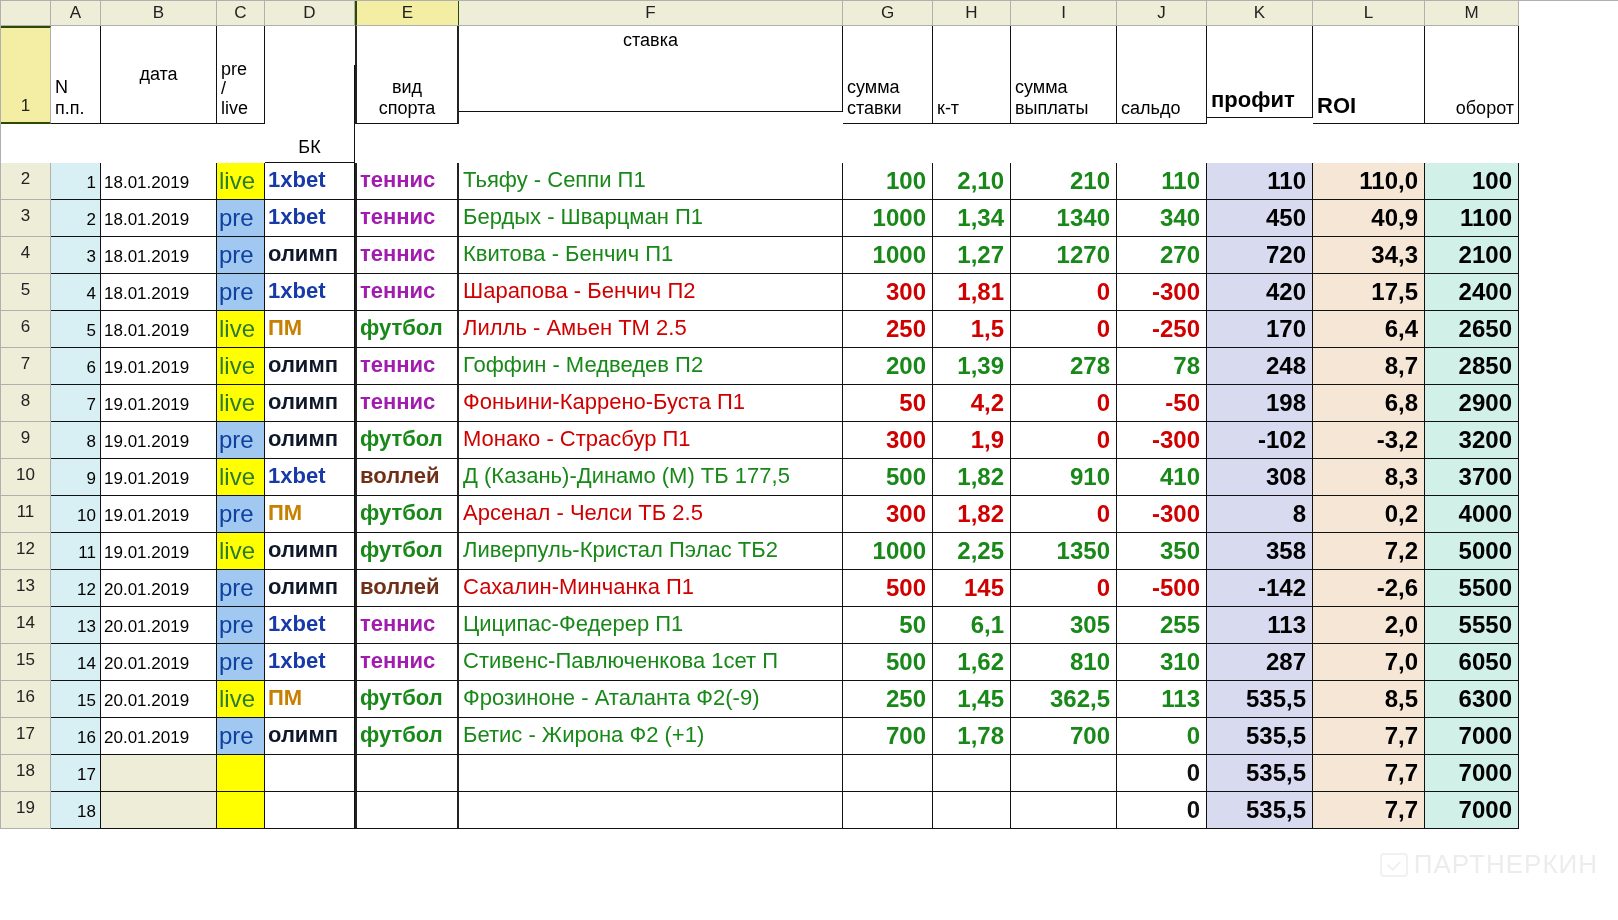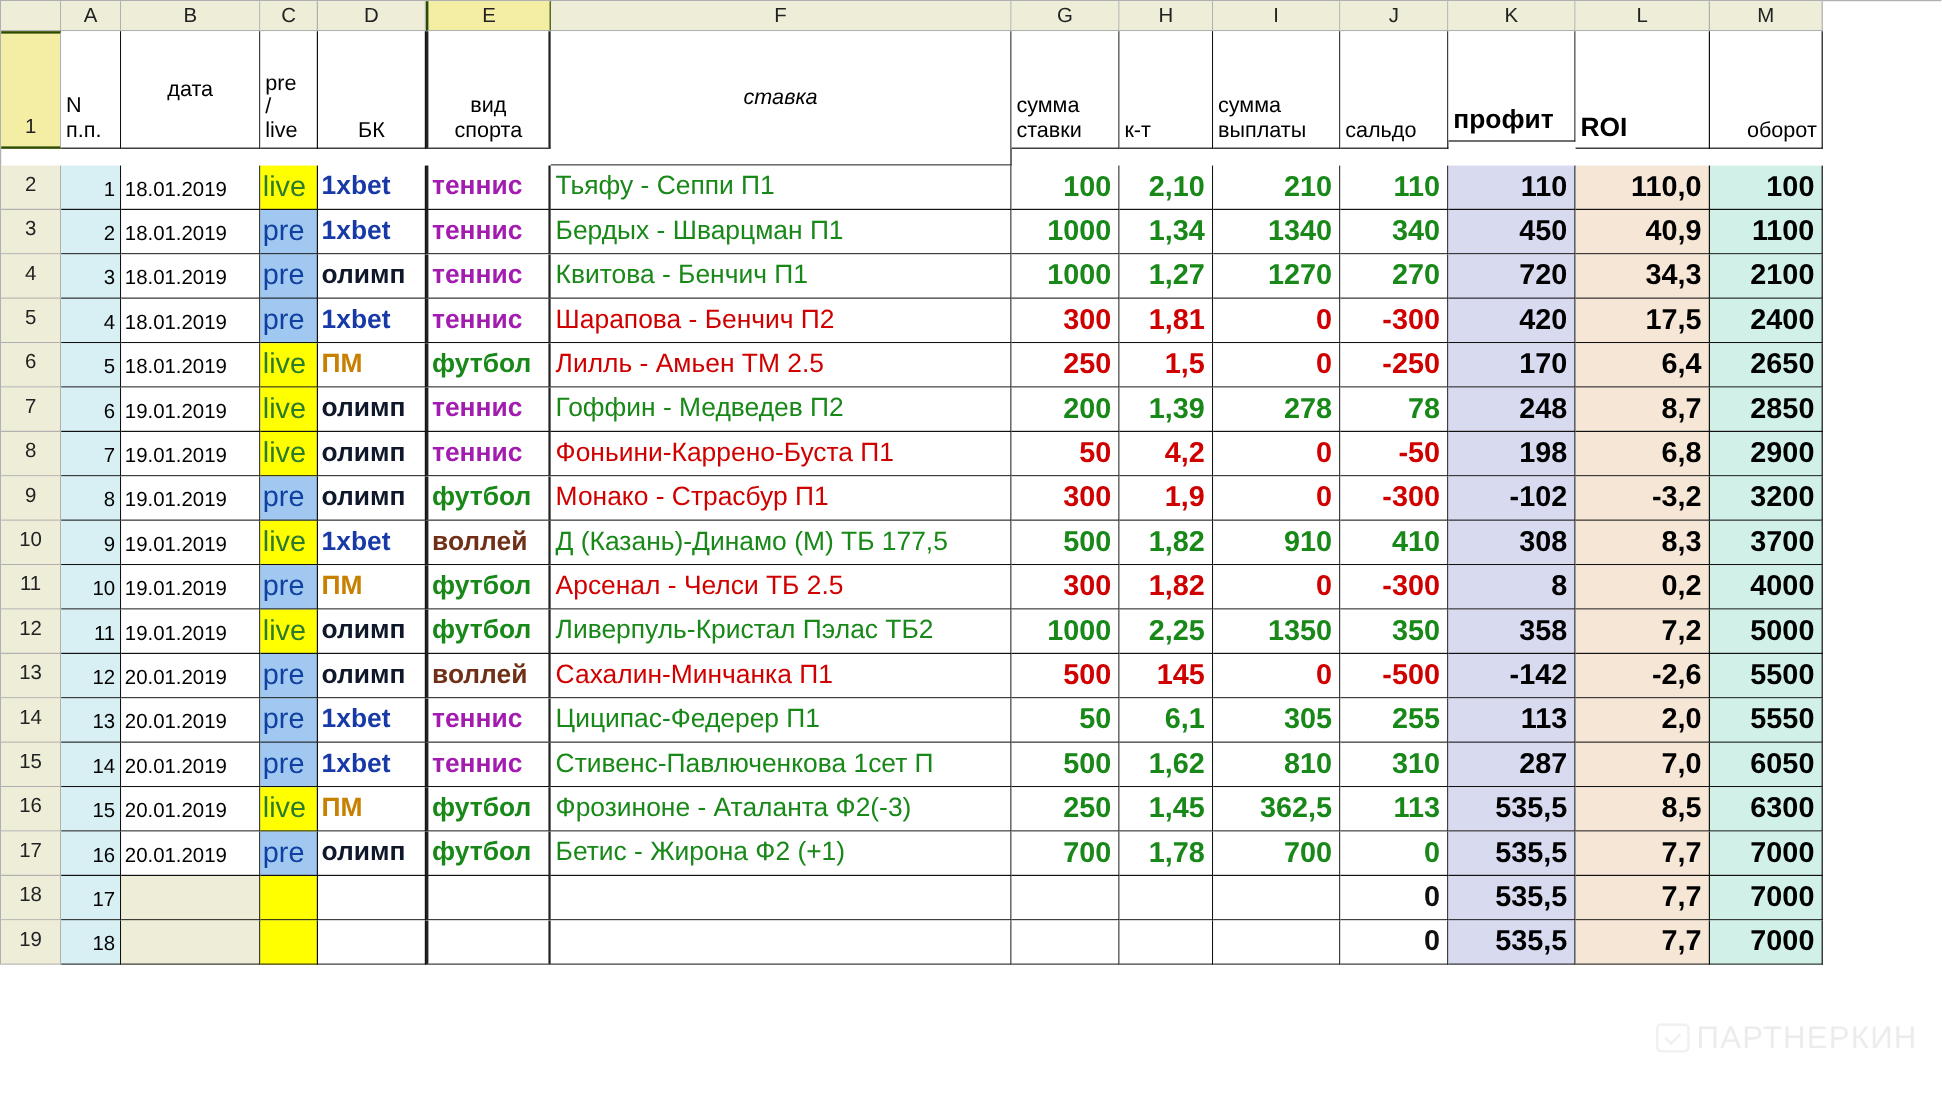--- a/index.html
+++ b/index.html
@@ -119,27 +119,27 @@
     <div class="rowhdr first selected">1</div>
     <div class="cell" style="height:98px;display:flex;align-items:flex-end;">
       <div style="font-size:18px;">N<br>п.п.</div>
     </div>
     <div class="cell" style="height:98px;display:flex;align-items:center;">
       <div style="width:100%;text-align:center;font-size:18px;">дата</div>
     </div>
     <div class="cell" style="height:98px;display:flex;align-items:flex-end;">
       <div style="font-size:18px;line-height:1.1">pre<br>/<br>live</div>
     </div>
-    <div class="cell" style="height:98px;display:flex;align-items:flex-end;">
+    <div class="cell" style="height:98px;display:flex;align-items:flex-end;margin-top:39px;">
       <div style="width:100%;text-align:center;font-size:18px;">БК</div>
     </div>
     <div class="cell sel-col" style="height:98px;display:flex;align-items:flex-end;">
       <div style="width:100%;text-align:center;font-size:18px;">вид<br>спорта</div>
     </div>
-    <div class="cell" style="height:112px;display:flex;align-items:center;font-style:italic;">
+    <div class="cell" style="height:86px;display:flex;align-items:flex-start;">
       <div style="width:100%;text-align:center;font-size:18px;">ставка</div>
     </div>
     <div class="cell" style="height:98px;display:flex;align-items:flex-end;">
       <div style="font-size:18px;">сумма<br>ставки</div>
     </div>
     <div class="cell" style="height:98px;display:flex;align-items:flex-end;">
       <div style="font-size:18px;">к-т</div>
     </div>
     <div class="cell" style="height:98px;display:flex;align-items:flex-end;">
       <div style="font-size:18px;">сумма<br>выплаты</div>
@@ -351,21 +351,21 @@
     <div class="cell colJ win">310</div>
     <div class="cell colK">287</div>
     <div class="cell colL">7,0</div>
     <div class="cell colM">6050</div>
     <div class="rowhdr">16</div>
     <div class="cell colA">15</div>
     <div class="cell colB">20.01.2019</div>
     <div class="cell colC live">live</div>
     <div class="cell colD bk-pm">ПМ</div>
     <div class="cell colE football sel-col">футбол</div>
-    <div class="cell colF win">Фрозиноне - Аталанта Ф2(-3)</div>
+    <div class="cell colF win">Фрозиноне - Аталанта Ф2(-9)</div>
     <div class="cell colG win">250</div>
     <div class="cell colH win">1,45</div>
     <div class="cell colI win">362,5</div>
     <div class="cell colJ win">113</div>
     <div class="cell colK">535,5</div>
     <div class="cell colL">8,5</div>
     <div class="cell colM">6300</div>
     <div class="rowhdr">17</div>
     <div class="cell colA">16</div>
     <div class="cell colB">20.01.2019</div>

